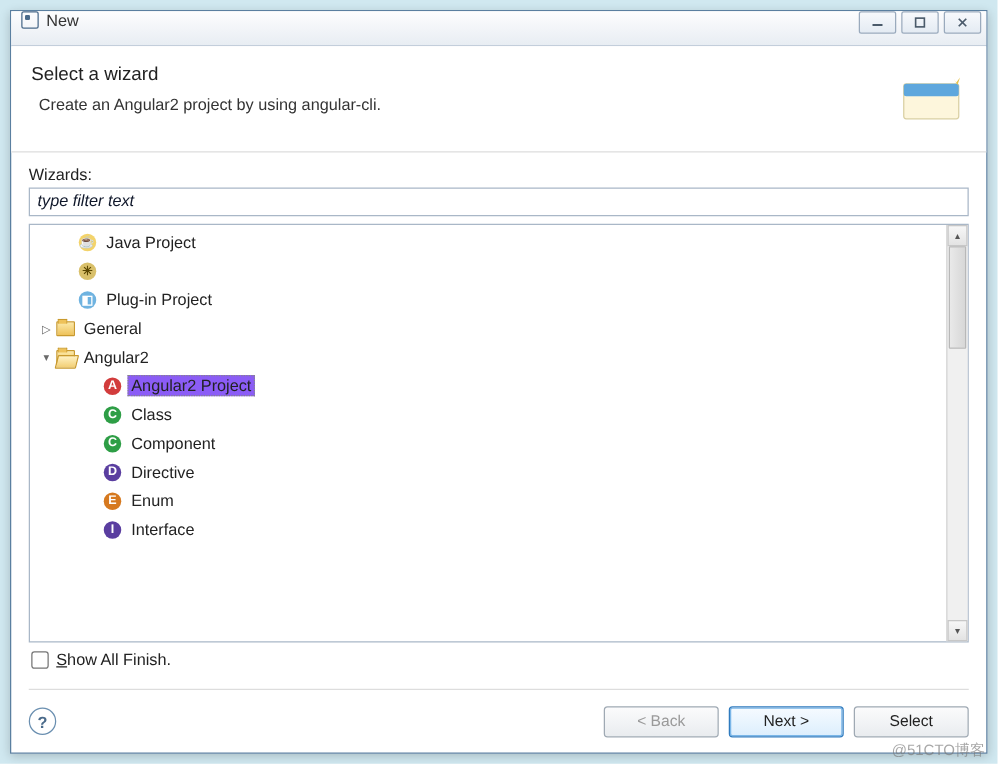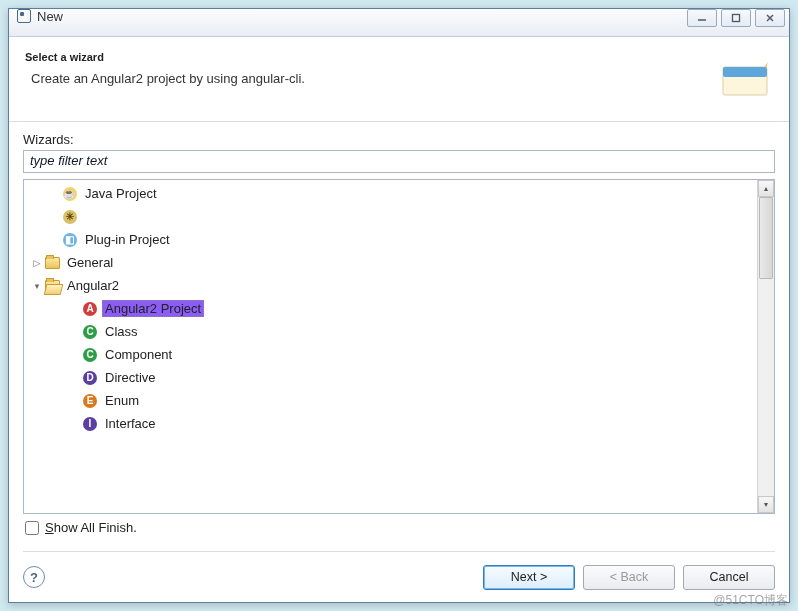--- a/index.html
+++ b/index.html
@@ -7,21 +7,21 @@
 .window { position: absolute; left: 8px; top: 8px; width: 782px; height: 595px; background: #fff; border: 1px solid #5a7fa0; box-shadow: 0 2px 8px rgba(0,0,0,0.2); display: flex; flex-direction: column; }
 .titlebar { height: 28px; background: linear-gradient(to bottom, #fdfdfe, #e8edf3); border-bottom: 1px solid #c3cedb; display: flex; align-items: flex-start; padding: 0 4px 0 8px; }
 .titlebar .icon { width: 14px; height: 14px; border: 1.5px solid #4a6a8a; border-radius: 2px; margin-right: 6px; position: relative; }
 .titlebar .icon::after { content: ""; position: absolute; top: 2px; left: 2px; width: 4px; height: 4px; background: #4a6a8a; border-radius: 1px; }
 .titlebar .title { font-size: 13px; color: #333; flex: 1; }
 .winbtn { width: 30px; height: 18px; border: 1px solid #9aaabd; border-radius: 2px; margin-left: 4px; background: linear-gradient(to bottom, #f7f9fc, #e4ebf3); display: flex; align-items: center; justify-content: center; font-size: 11px; color: #4a5a6a; cursor: pointer; }
 .winbtn svg { width: 10px; height: 10px; }
 
 .header { display: flex; padding: 14px 16px 14px 16px; border-bottom: 1px solid #ddd; background: #fff; }
 .header-text { flex: 1; }
-.header-text h1 { font-size: 11px; font-weight: bold; color: #222; margin-bottom: 8px; }
+.header-text h1 { font-size: 15px; font-weight: normal; color: #222; margin-bottom: 8px; }
 .header-text p { font-size: 13px; color: #333; padding-left: 6px; }
 .header-icon { width: 56px; height: 56px; display: flex; align-items: center; justify-content: center; }
 .header-icon svg { width: 52px; height: 40px; }
 
 .content { flex: 1; padding: 10px 14px 4px 14px; display: flex; flex-direction: column; min-height: 0; }
 .label { font-size: 13px; color: #222; margin-bottom: 3px; text-decoration: underline; text-decoration-color: transparent; }
 .label .mn { }
 .filter { height: 23px; border: 1px solid #a9b7c7; padding: 2px 6px; font-size: 13px; color: #0f172a; font-style: italic; margin-bottom: 6px; }
 .tree-wrap { flex: 1; border: 1px solid #a9b7c7; position: relative; display: flex; min-height: 0; }
 .tree { flex: 1; overflow: hidden; padding: 2px 0; }
@@ -192,20 +192,20 @@
       <input type="checkbox" style="">
       <span><span style="text-decoration:underline">S</span><span id="showrest">how All Finish.</span></span>
     </div>
   </div>
 
   <div class="sep"></div>
 
   <div class="footer">
     <div class="help">?</div>
     <div class="spacer"></div>
+    <button class="btn disabled">&lt; Back</button>
     <button class="btn primary">Next &gt;</button>
-    <button class="btn disabled">&lt; Back</button>
-    <button class="btn">Cancel</button>
+    <button class="btn">Select</button>
   </div>
 
 </div>
 
 <div class="watermark">@51CTO博客</div>
 
 </body></html>

